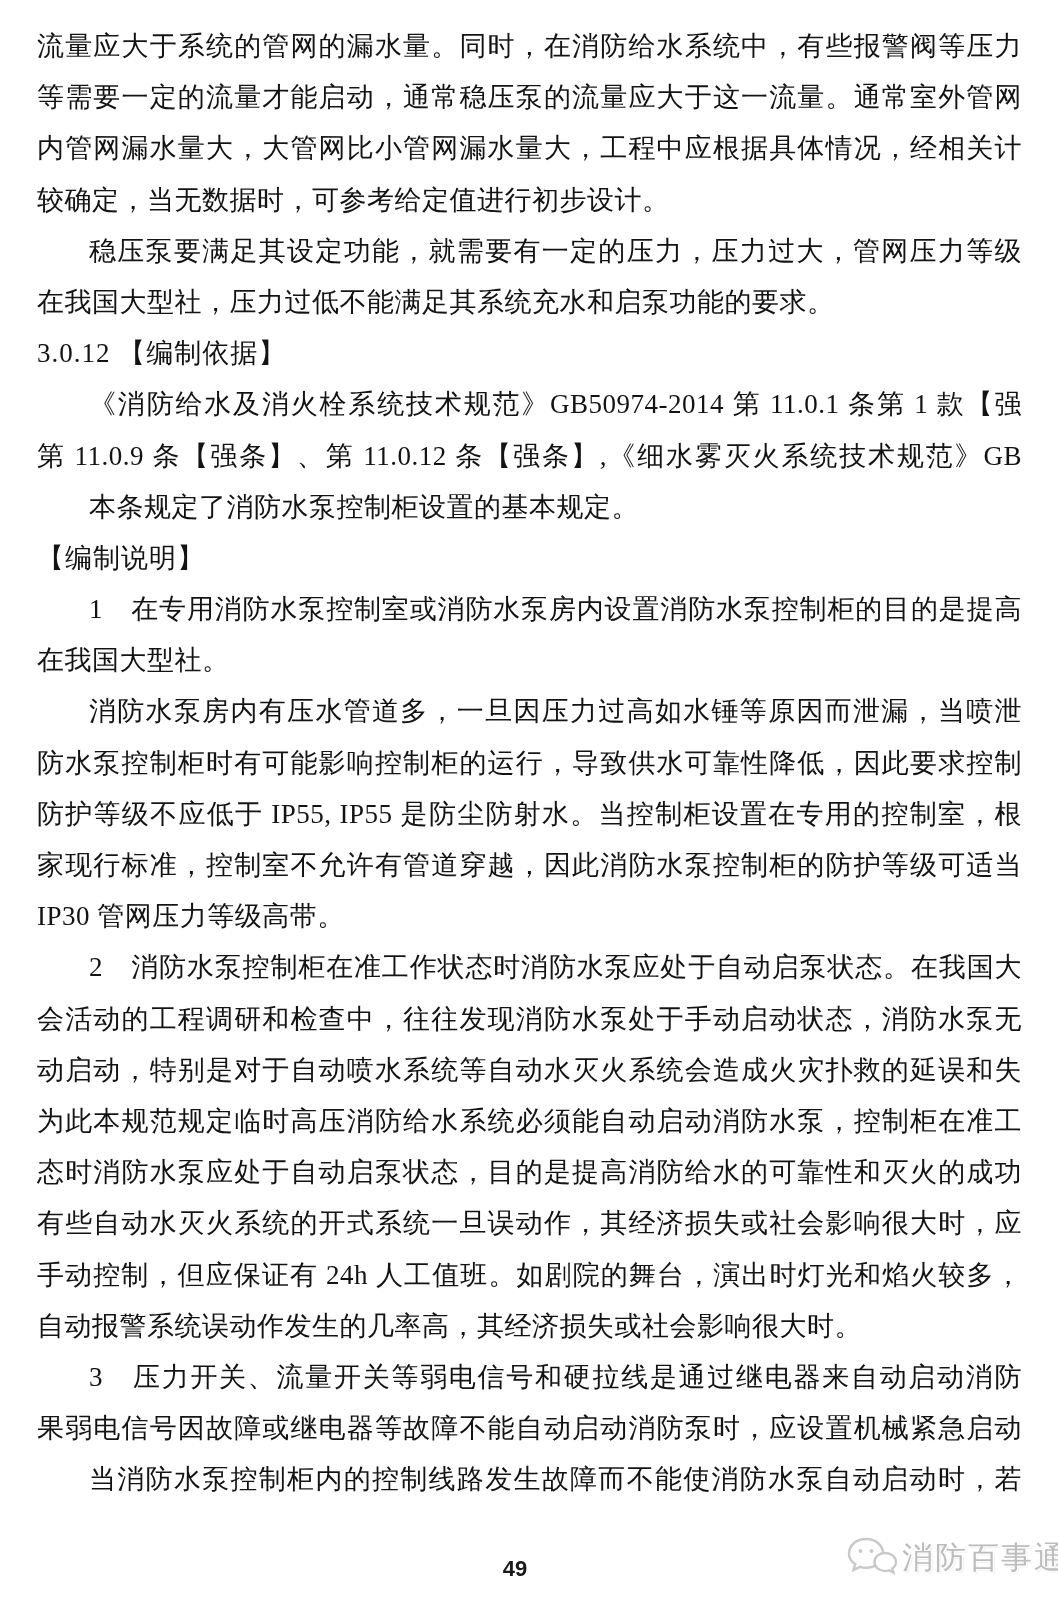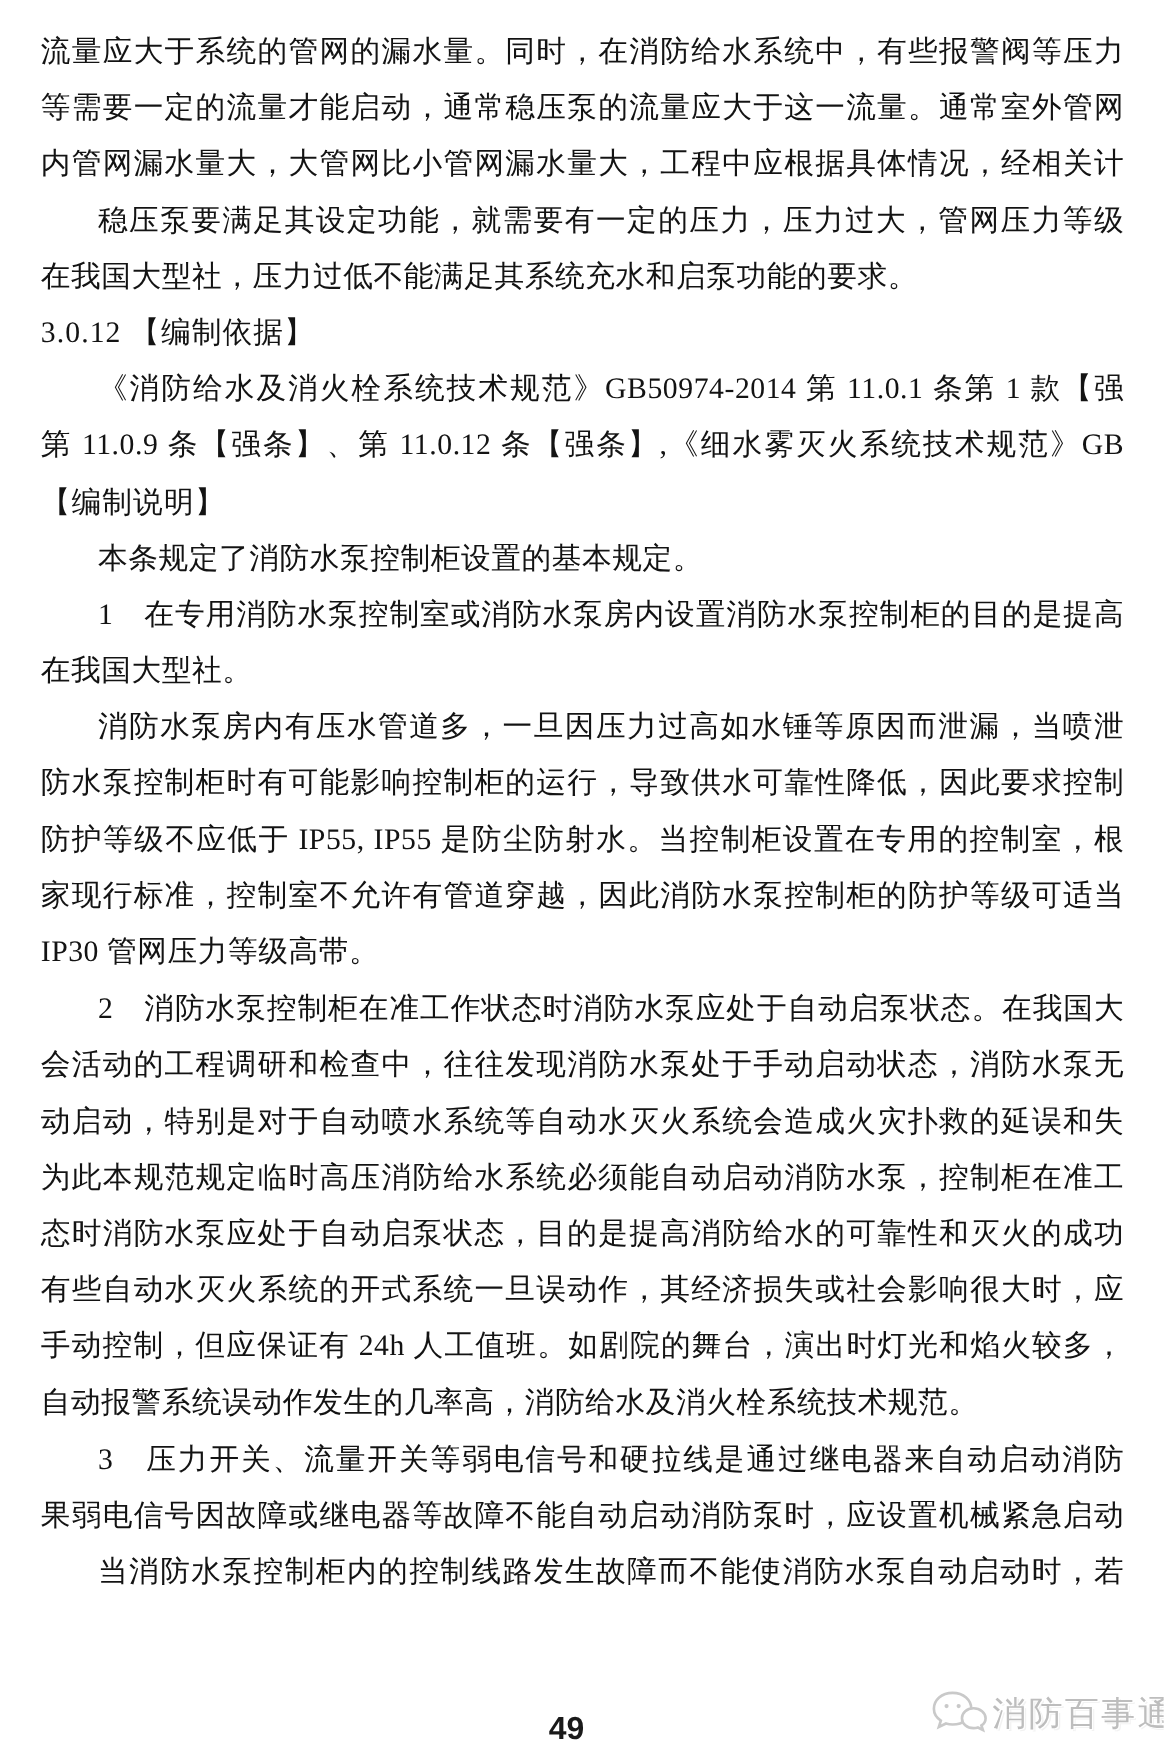--- a/index.html
+++ b/index.html
@@ -47,21 +47,21 @@
     letter-spacing: 1px;
   }
   .page-number {
     position: absolute;
     top: 1556px;
     left: 0;
     width: 1030px;
     text-align: center;
     font-family: "Liberation Sans", "DejaVu Sans", sans-serif;
     font-weight: bold;
-    font-size: 29px;
+    font-size: 22px;
     color: #1a1a1a;
   }
   .watermark {
     position: absolute;
     top: 1536px;
     left: 846px;
     display: flex;
     align-items: center;
     z-index: 5;
   }
@@ -83,42 +83,43 @@
 </head>
 <body>
 
 <div class="page">
 
   <div class="content">
 
   <div class="line fill">流量应大于系统的管网的漏水量。同时，在消防给水系统中，有些报警阀等压力开关</div>
       <div class="line fill">等需要一定的流量才能启动，通常稳压泵的流量应大于这一流量。通常室外管网比室</div>
       <div class="line fill">内管网漏水量大，大管网比小管网漏水量大，工程中应根据具体情况，经相关计算比</div>
+      <div class="line">较确定，当无数据时，可参考给定值进行初步设计。</div>
       <div class="line indent fill">稳压泵要满足其设定功能，就需要有一定的压力，压力过大，管网压力等级高带</div>
       <div class="line">在我国大型社，压力过低不能满足其系统充水和启泵功能的要求。</div>
       <div class="line heading">3.0.12 【编制依据】</div>
       <div class="line indent fill">《消防给水及消火栓系统技术规范》GB50974-2014 第 11.0.1 条第 1 款【强条】、</div>
       <div class="line fill">第 11.0.9 条【强条】、第 11.0.12 条【强条】,《细水雾灭火系统技术规范》GB 50898-2013</div>
+      <div class="line indent">本条规定了消防水泵控制柜设置的基本规定。</div>
       <div class="line heading">【编制说明】</div>
-      <div class="line indent">本条规定了消防水泵控制柜设置的基本规定。</div>
       <div class="line indent fill">1　在专用消防水泵控制室或消防水泵房内设置消防水泵控制柜的目的是提高消</div>
       <div class="line">在我国大型社。</div>
       <div class="line indent fill">消防水泵房内有压水管道多，一旦因压力过高如水锤等原因而泄漏，当喷泄到消</div>
       <div class="line fill">防水泵控制柜时有可能影响控制柜的运行，导致供水可靠性降低，因此要求控制柜的</div>
       <div class="line fill">防护等级不应低于 IP55, IP55 是防尘防射水。当控制柜设置在专用的控制室，根据国</div>
       <div class="line fill">家现行标准，控制室不允许有管道穿越，因此消防水泵控制柜的防护等级可适当降低，</div>
       <div class="line">IP30 管网压力等级高带。</div>
       <div class="line indent fill">2　消防水泵控制柜在准工作状态时消防水泵应处于自动启泵状态。在我国大型社</div>
       <div class="line fill">会活动的工程调研和检查中，往往发现消防水泵处于手动启动状态，消防水泵无法自</div>
       <div class="line fill">动启动，特别是对于自动喷水系统等自动水灭火系统会造成火灾扑救的延误和失败，</div>
       <div class="line fill">为此本规范规定临时高压消防给水系统必须能自动启动消防水泵，控制柜在准工作状</div>
       <div class="line fill">态时消防水泵应处于自动启泵状态，目的是提高消防给水的可靠性和灭火的成功率。</div>
       <div class="line fill">有些自动水灭火系统的开式系统一旦误动作，其经济损失或社会影响很大时，应采用</div>
       <div class="line fill">手动控制，但应保证有 24h 人工值班。如剧院的舞台，演出时灯光和焰火较多，火灾</div>
-      <div class="line">自动报警系统误动作发生的几率高，消防给水及消火栓系统技术规范。</div>
+      <div class="line">自动报警系统误动作发生的几率高，其经济损失或社会影响很大时。</div>
       <div class="line indent fill">3　压力开关、流量开关等弱电信号和硬拉线是通过继电器来自动启动消防泵，如</div>
       <div class="line fill">果弱电信号因故障或继电器等故障不能自动启动消防泵时，应设置机械紧急启动装置。</div>
       <div class="line indent fill">当消防水泵控制柜内的控制线路发生故障而不能使消防水泵自动启动时，若立即</div>
     </div>
 
   <div class="watermark">
     <svg class="wm-icon" viewBox="0 0 52 44" xmlns="http://www.w3.org/2000/svg">
 
       <path d="M20 3 C10 3 3 9.5 3 17.5 C3 22 5.5 25.8 9.3 28.2 L7.5 34 L14 30.8 C15.9 31.4 17.9 31.7 20 31.7 C30 31.7 37 25.3 37 17.5 C37 9.5 30 3 20 3 Z" fill="#ffffff" stroke="#c9c9c9" stroke-width="2.4"></path>
       <circle cx="14.5" cy="15" r="1.9" fill="#c9c9c9"></circle>

